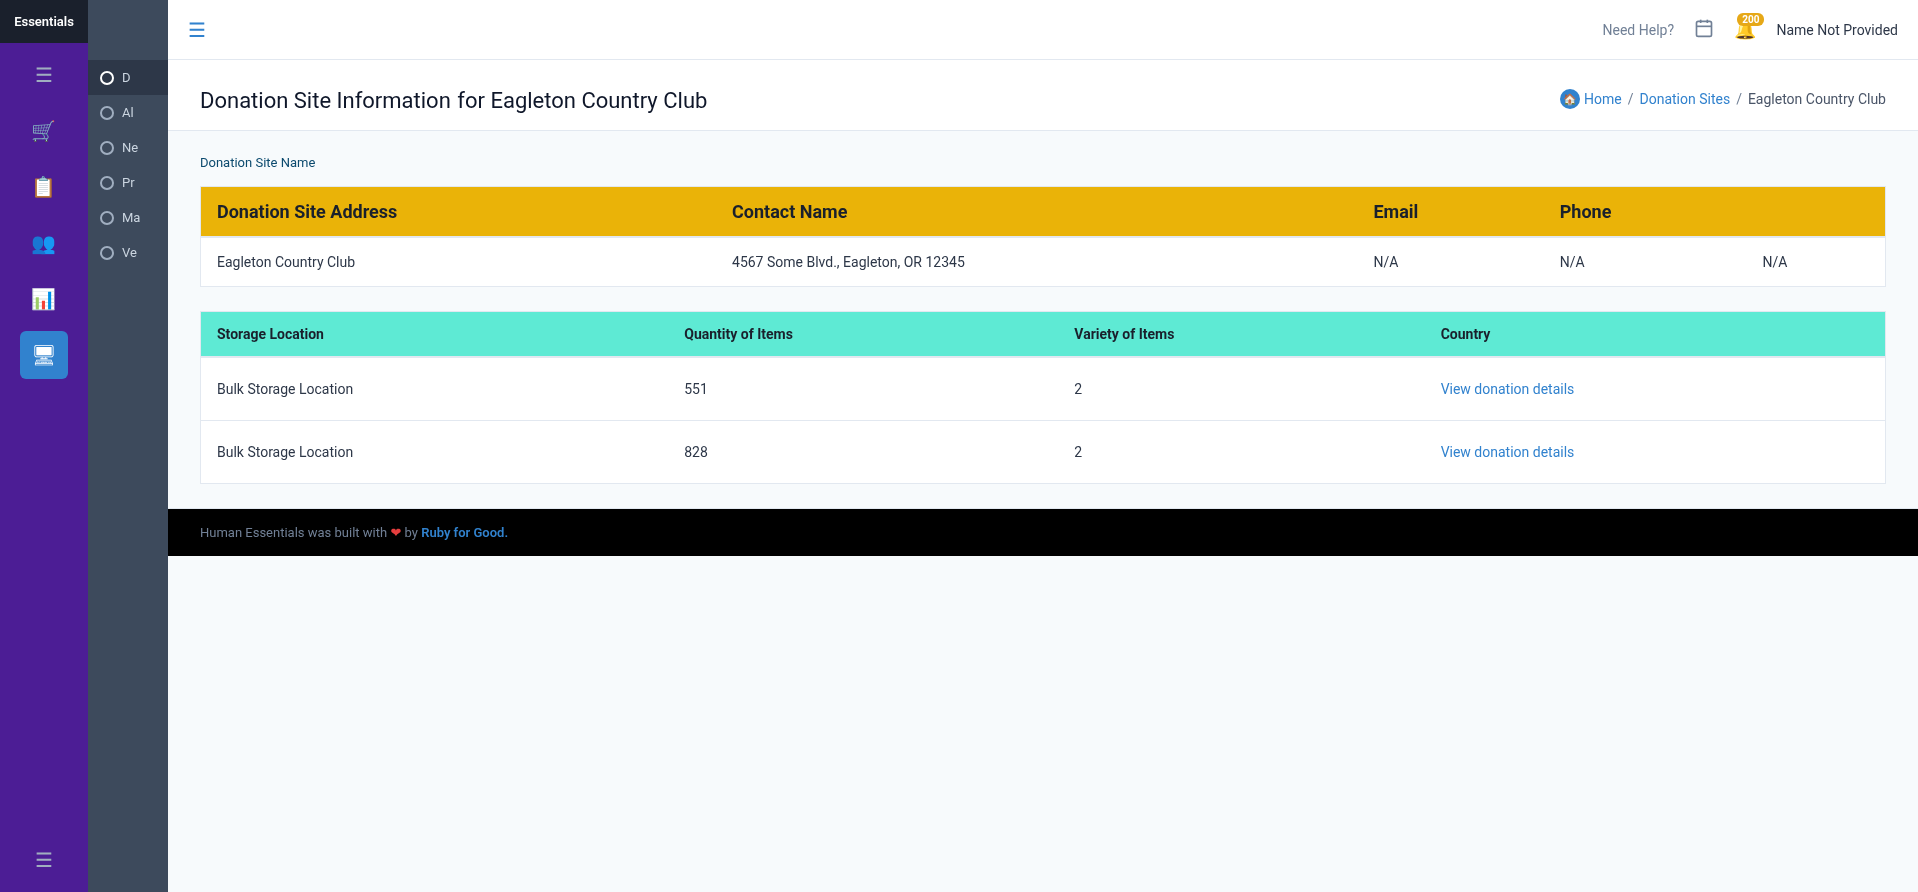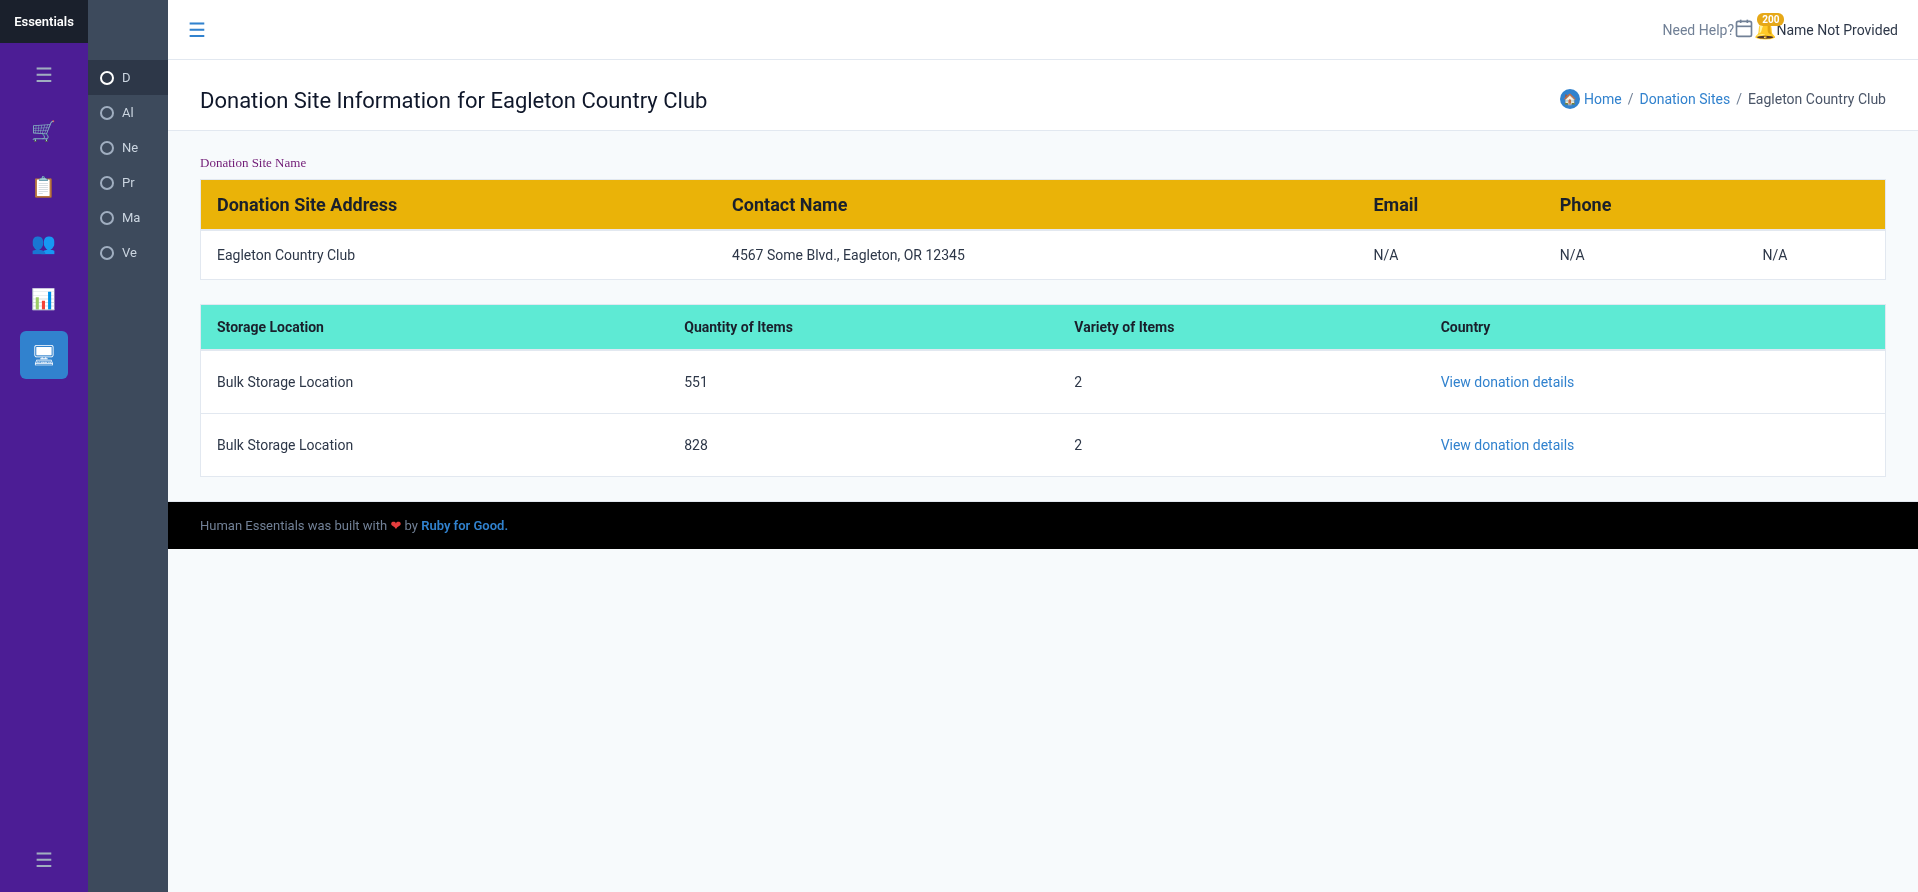--- a/index.html
+++ b/index.html
@@ -88,20 +88,21 @@
     }
     .topbar-menu-btn {
       color: #3182ce;
       font-size: 20px;
       cursor: pointer;
       margin-right: auto;
     }
     .topbar-right {
       display: flex;
       align-items: center;
+      gap: 20px;
       margin-left: auto;
       justify-content: space-between;
     }
     .need-help {
       color: #718096;
       font-size: 14px;
       cursor: pointer;
     }
     .calendar-icon {
       color: #718096;
@@ -180,23 +181,22 @@
     }
 
     
     .content-area {
       padding: 24px 32px;
     }
 
     
     .section-label {
       font-size: 13px;
-      color: #701a75;
-      margin-bottom: 8px;
-      font-family: Liberation Serif, serif;
+      color: #0c4a6e;
+      margin-bottom: 16px;
     }
     .info-table {
       width: 100%;
       border-collapse: collapse;
       background: white;
       border: 1px solid #e2e8f0;
       margin-bottom: 24px;
     }
     .info-table thead th {
       text-align: left;

